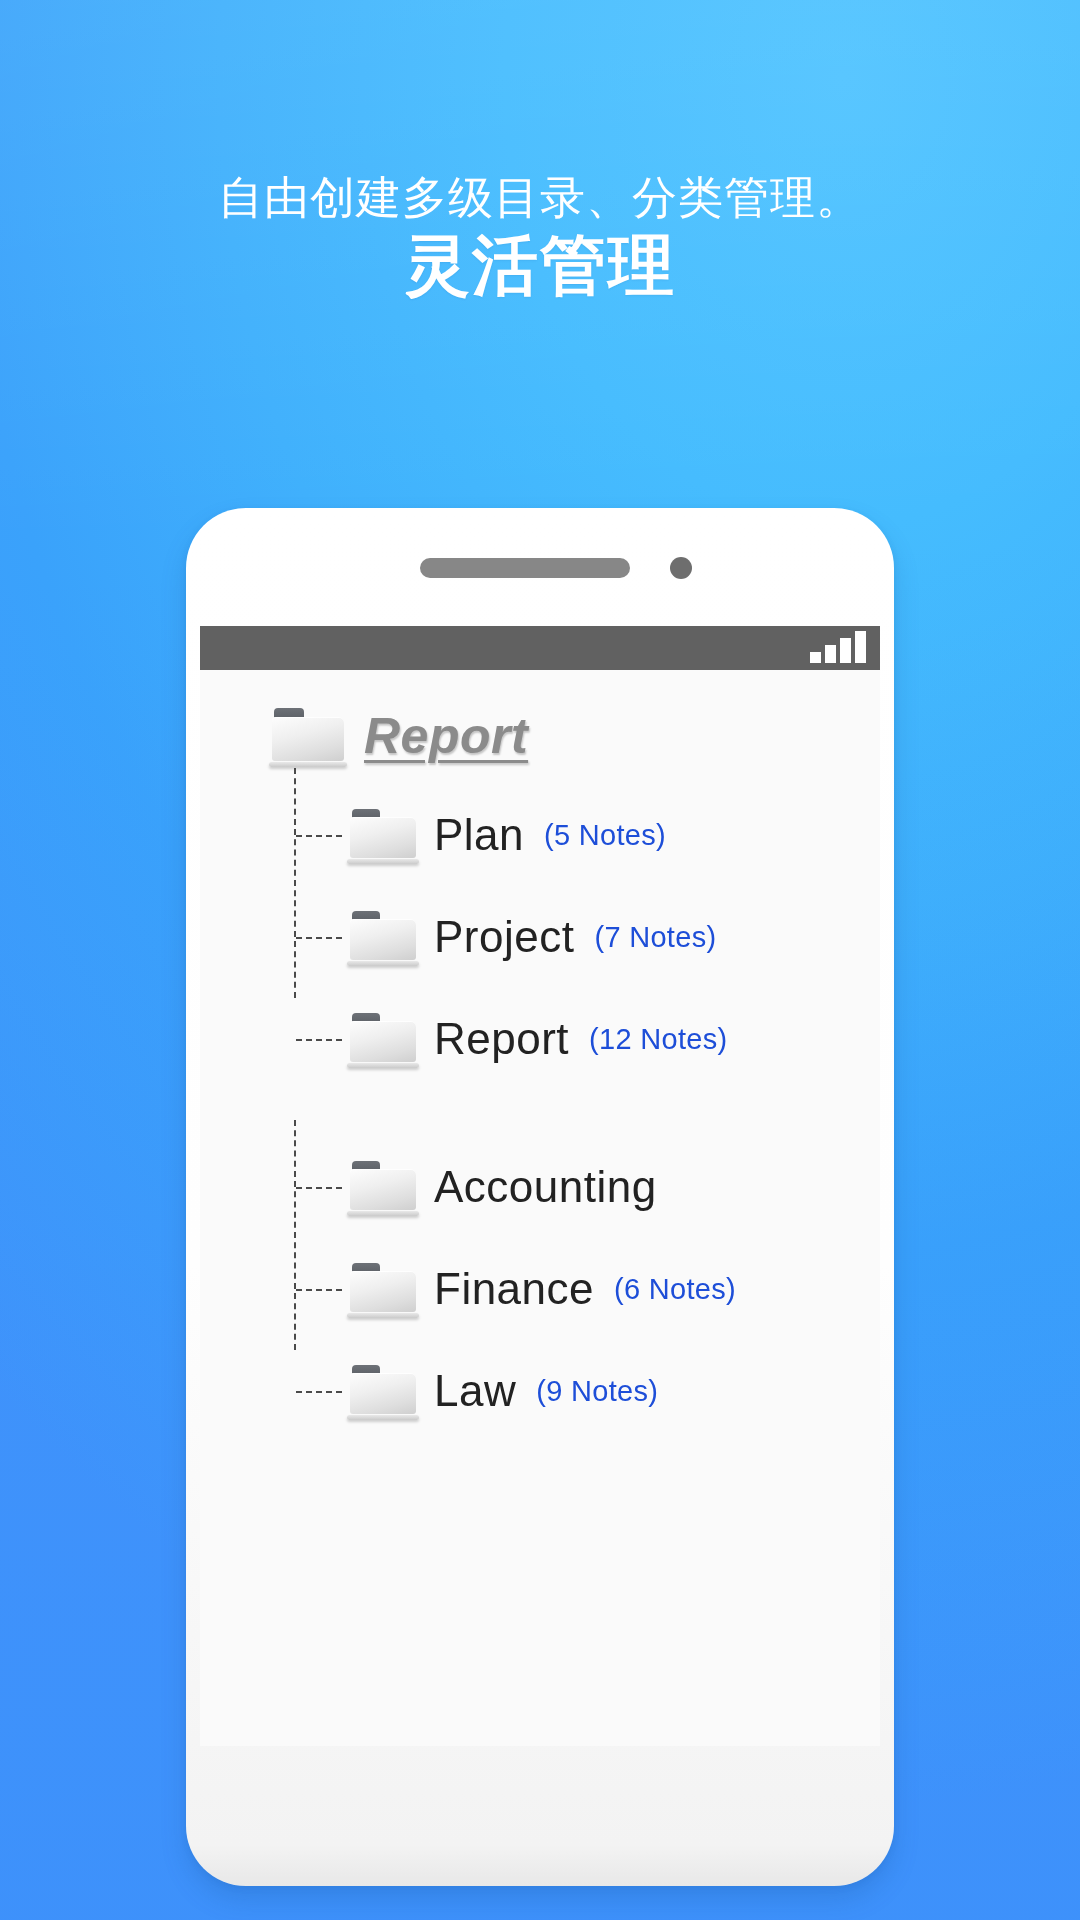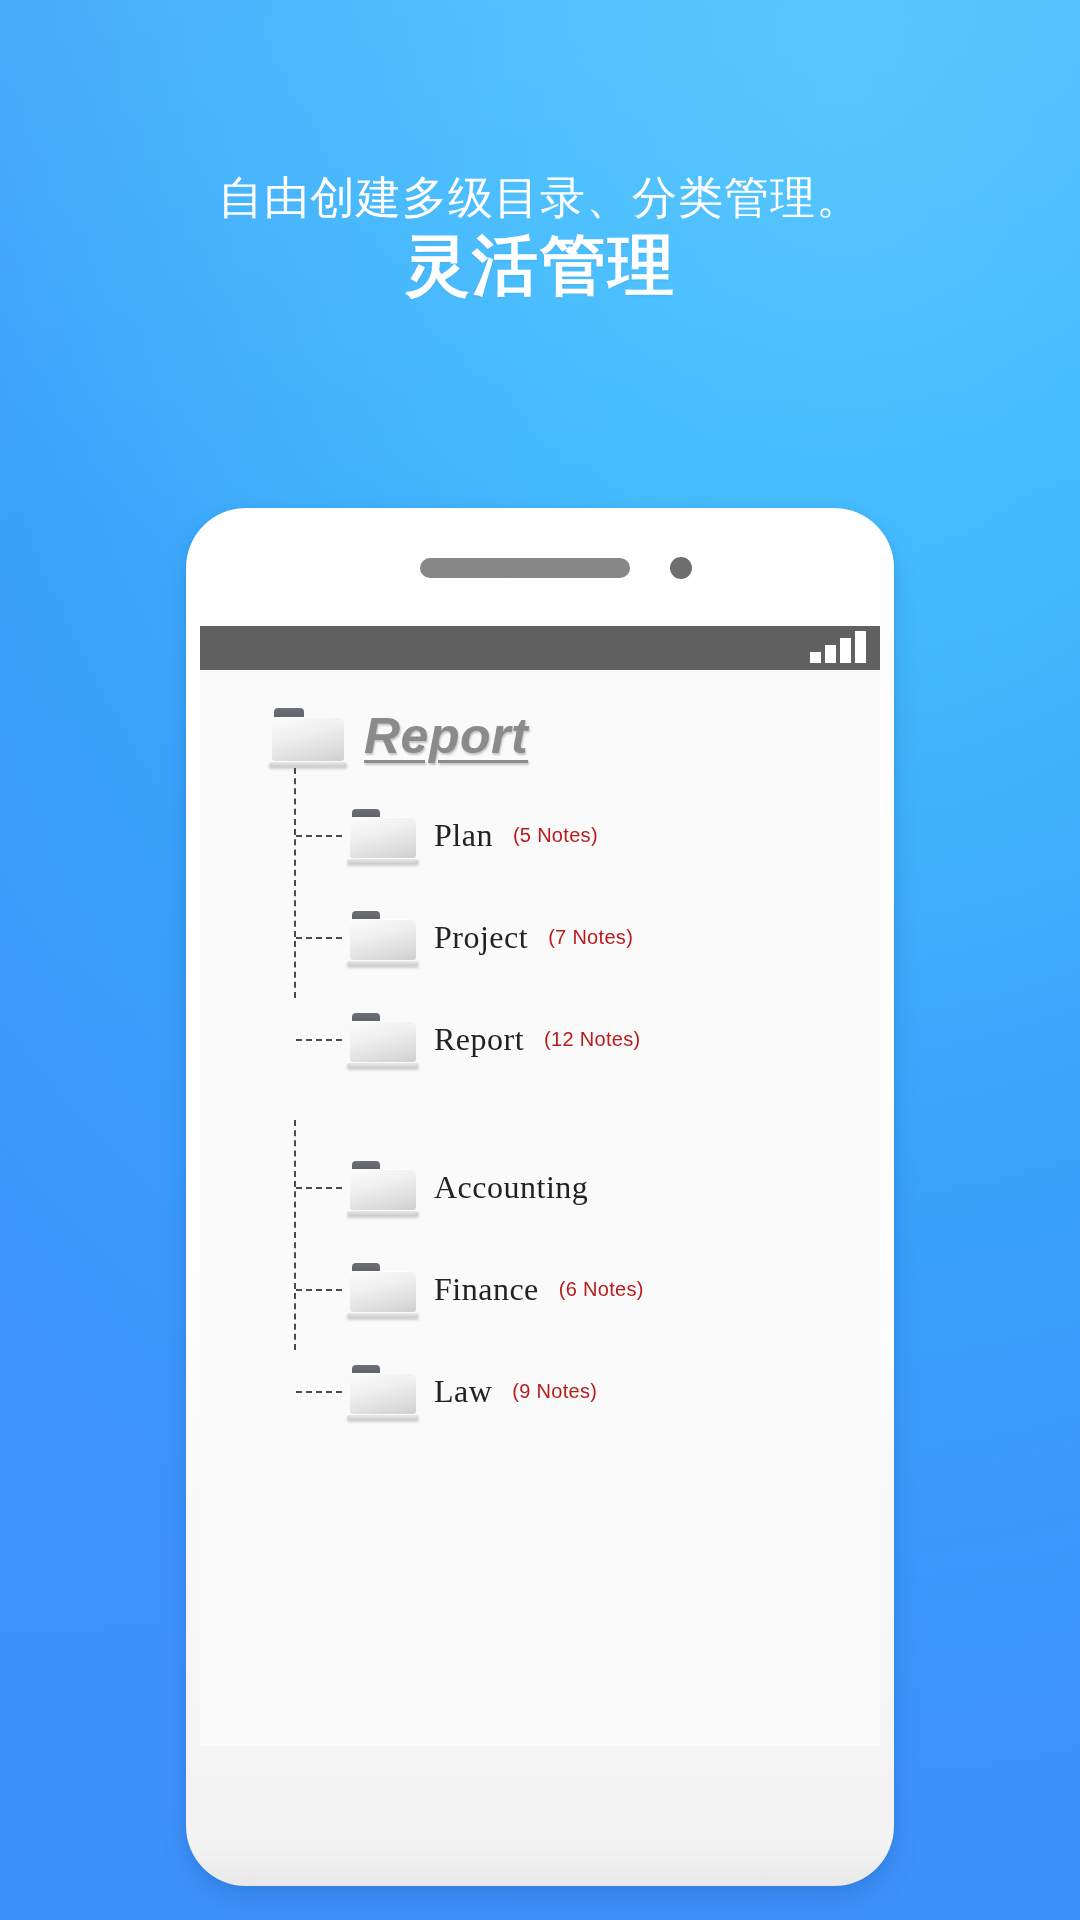--- a/index.html
+++ b/index.html
@@ -118,29 +118,28 @@
     display:flex; align-items:center;
     height:102px;
     padding-left:56px;
   }
   .hline {
     position:absolute; left:2px; top:50%;
     width:46px; height:0;
     border-top:2px dashed #4a4a4a;
   }
   .row-label {
-    font-size:32px;
+    font-size:44px;
     color:#222222;
     margin-left:18px;
     letter-spacing:0.5px;
-    font-family:Liberation Serif, serif;
   }
   .row-count {
-    font-size:20px;
-    color:#b91c1c;
+    font-size:29px;
+    color:#1d4ed8;
     margin-left:20px;
     letter-spacing:0.3px;
   }
 
   
   .folder { position:relative; display:inline-block; }
   .folder.big  { width:72px; height:56px; }
   .folder.small{ width:66px; height:52px; }
   .folder .tab {
     position:absolute; left:2px; top:0;

